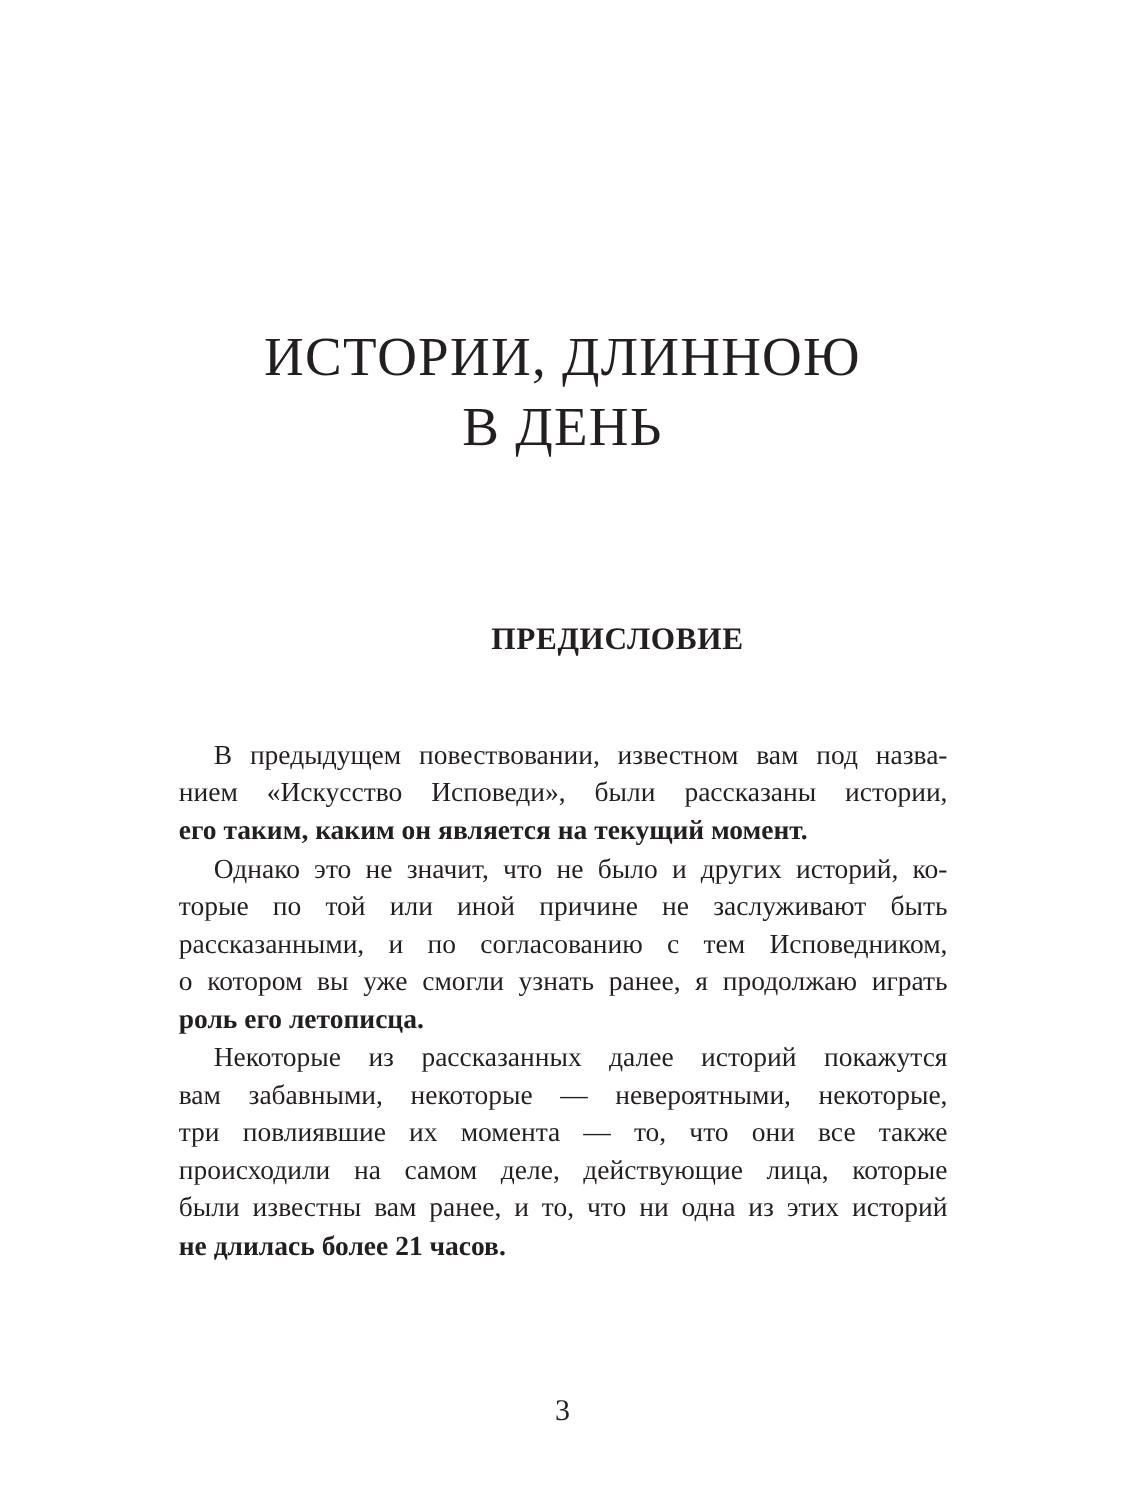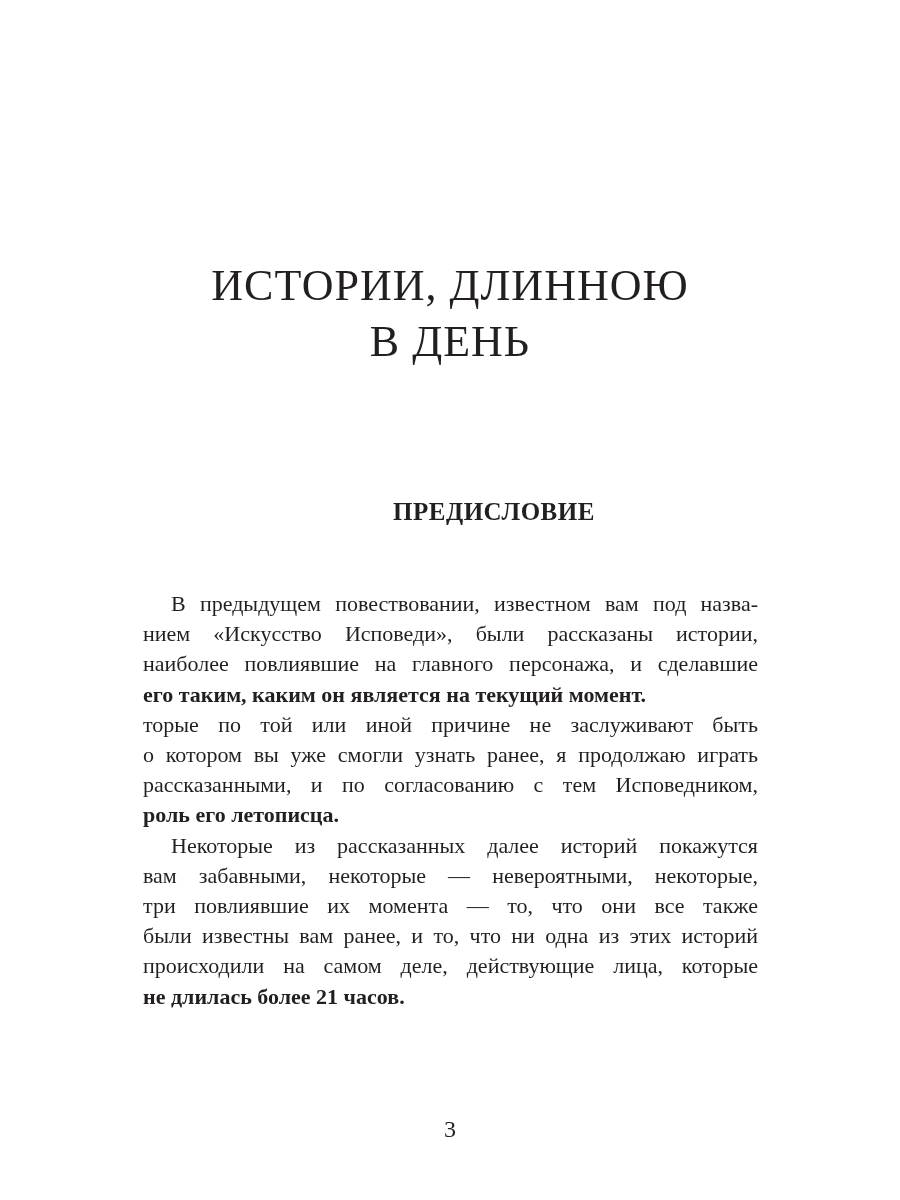--- a/index.html
+++ b/index.html
@@ -25,32 +25,32 @@
   <div>ИСТОРИИ, ДЛИННОЮ</div>
   <div>В ДЕНЬ</div>
 </div>
 
 <div class="heading">ПРЕДИСЛОВИЕ</div>
 
 <div class="body">
   <div>
     <span class="ln first">В предыдущем повествовании, известном вам под назва-</span>
     <span class="ln">нием «Искусство Исповеди», были рассказаны истории,</span>
-    <span class="ln">наиболее повлиявшие на главного персонажа, и сделавшие</span>
     <span class="ln last">его таким, каким он является на текущий момент.</span>
   </div>
   <div>
+    <span class="ln first">Однако это не значит, что не было и других историй, ко-</span>
     <span class="ln">торые по той или иной причине не заслуживают быть</span>
+    <span class="ln">рассказанными, и по согласованию с тем Исповедником,</span>
     <span class="ln">о котором вы уже смогли узнать ранее, я продолжаю играть</span>
-    <span class="ln">рассказанными, и по согласованию с тем Исповедником,</span>
     <span class="ln last">роль его летописца.</span>
   </div>
   <div>
     <span class="ln first">Некоторые из рассказанных далее историй покажутся</span>
     <span class="ln">вам забавными, некоторые — невероятными, некоторые,</span>
     <span class="ln">три повлиявшие их момента — то, что они все также</span>
+    <span class="ln">происходили на самом деле, действующие лица, которые</span>
     <span class="ln">были известны вам ранее, и то, что ни одна из этих историй</span>
-    <span class="ln">происходили на самом деле, действующие лица, которые</span>
     <span class="ln last">не длилась более 21 часов.</span>
   </div>
 </div>
 
 <div class="pagenum">3</div>
 
 </body></html>

